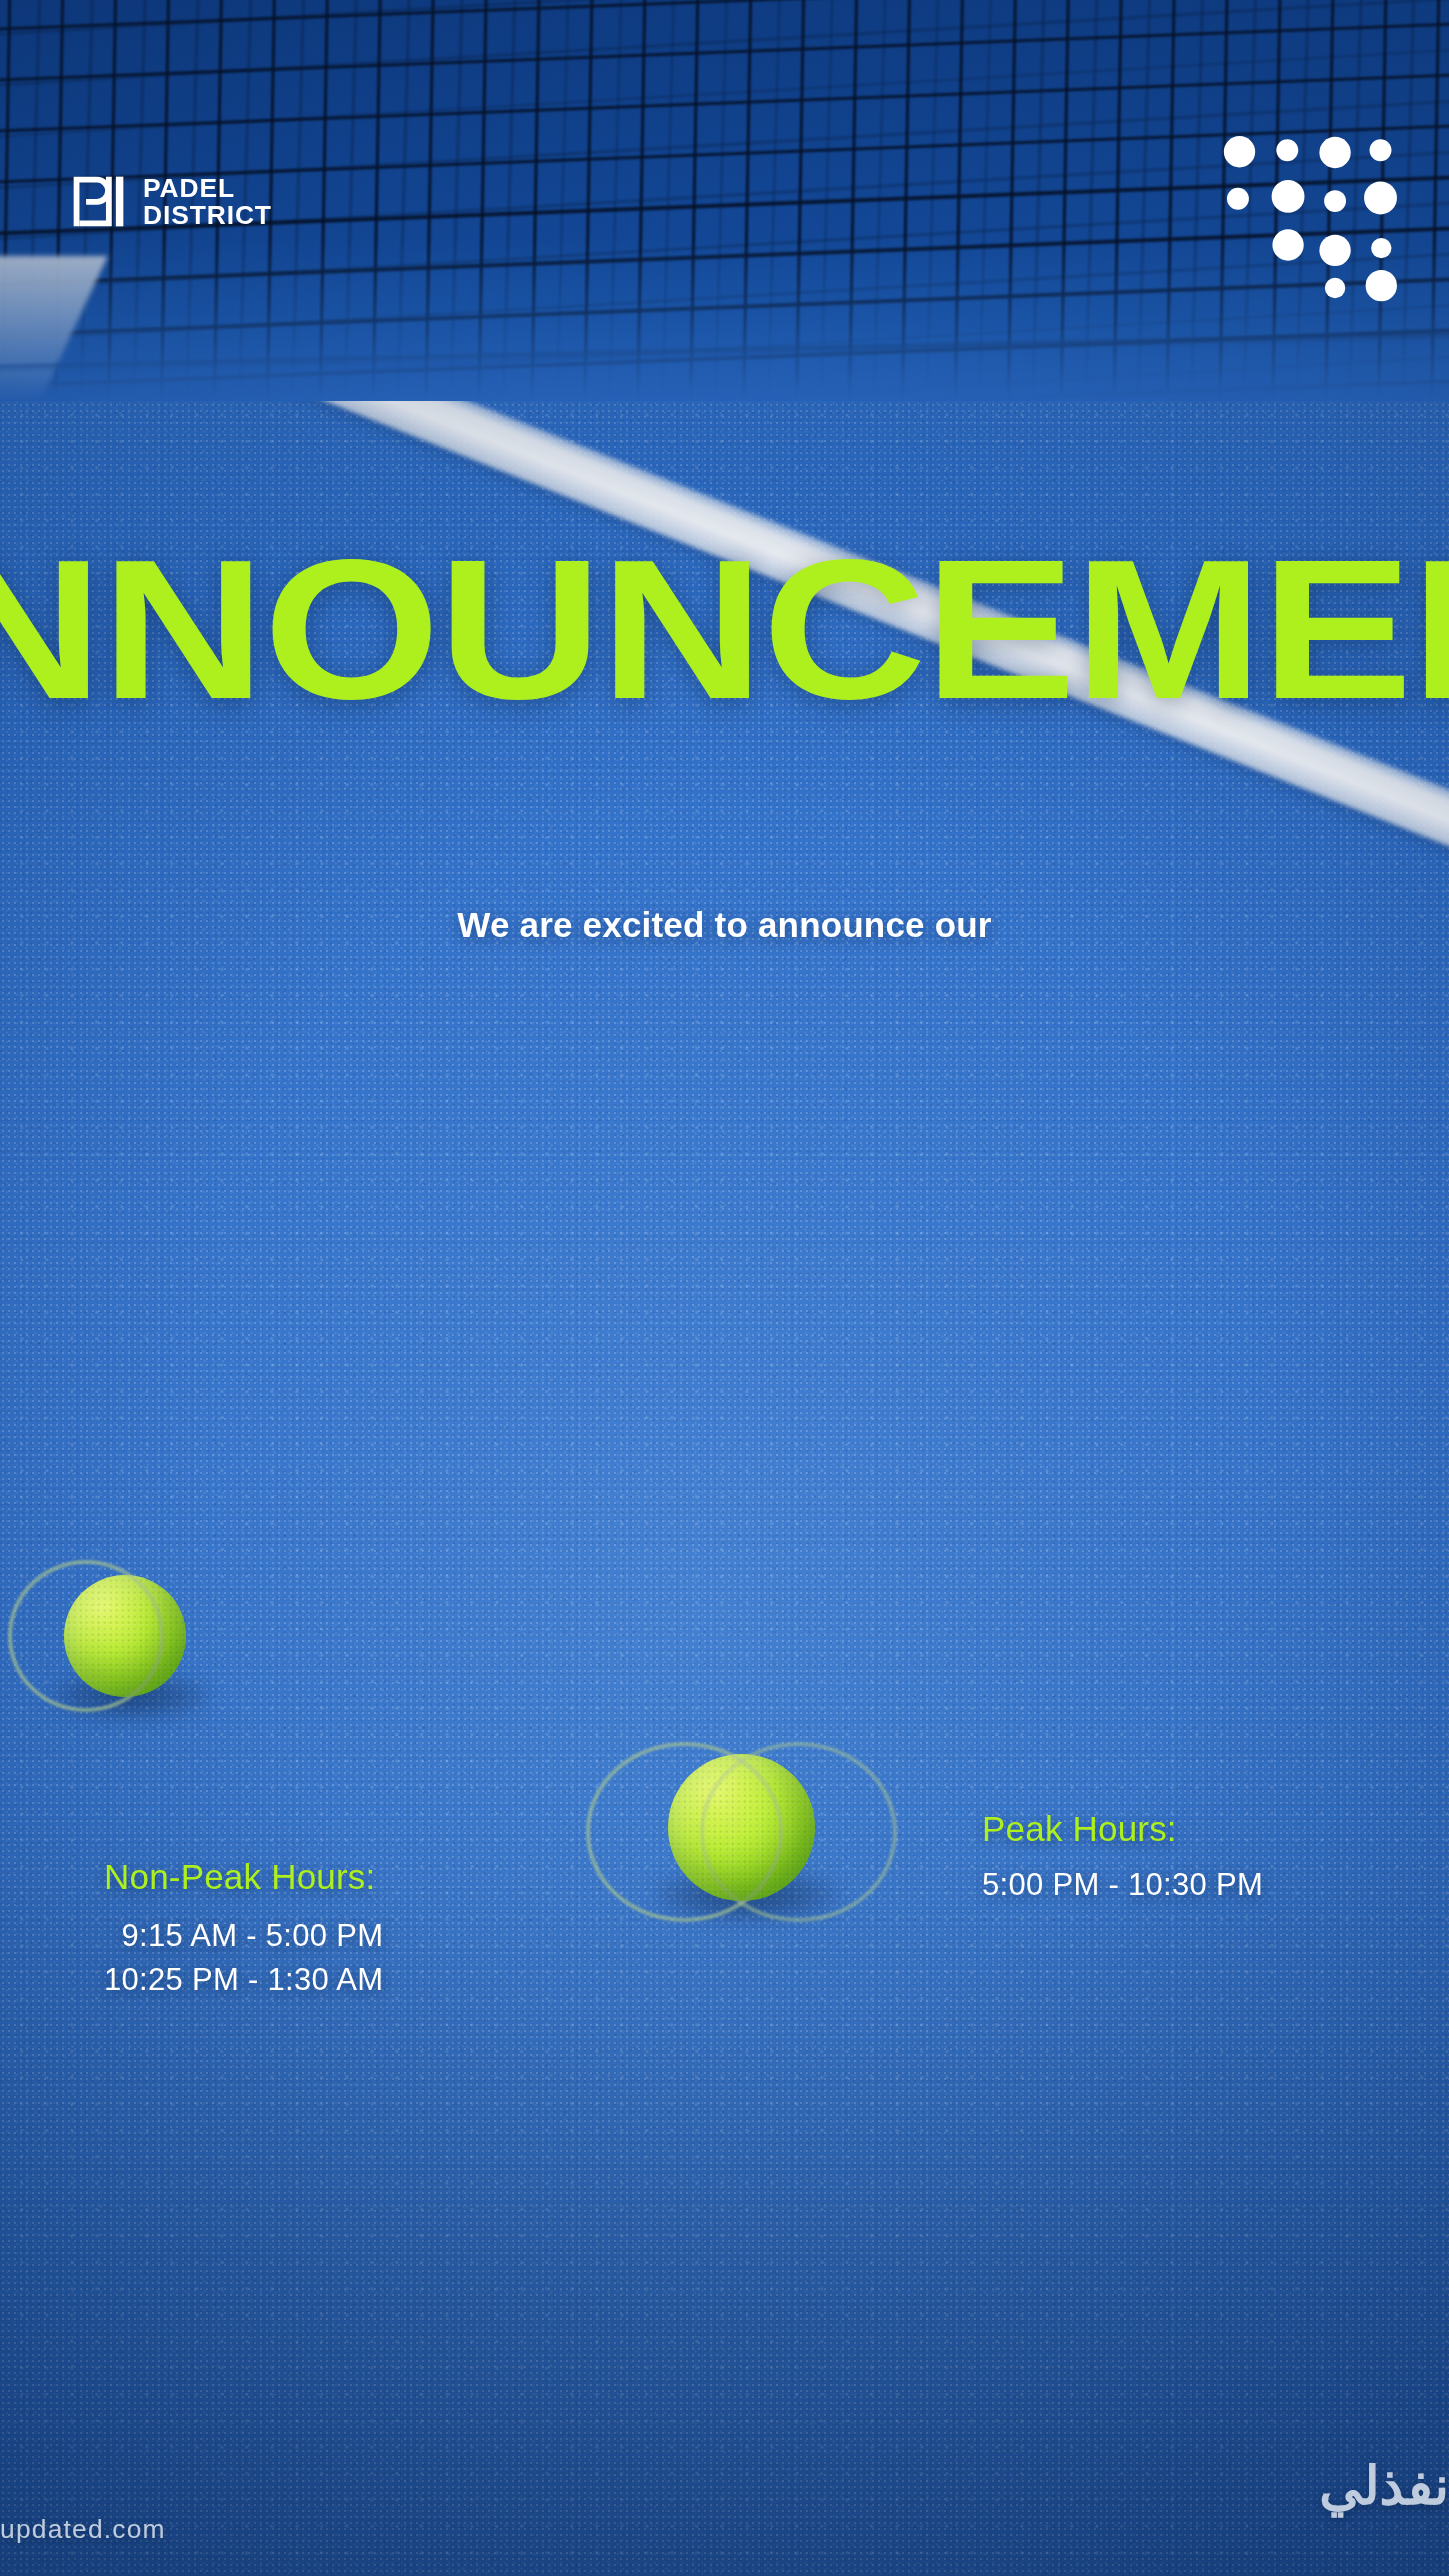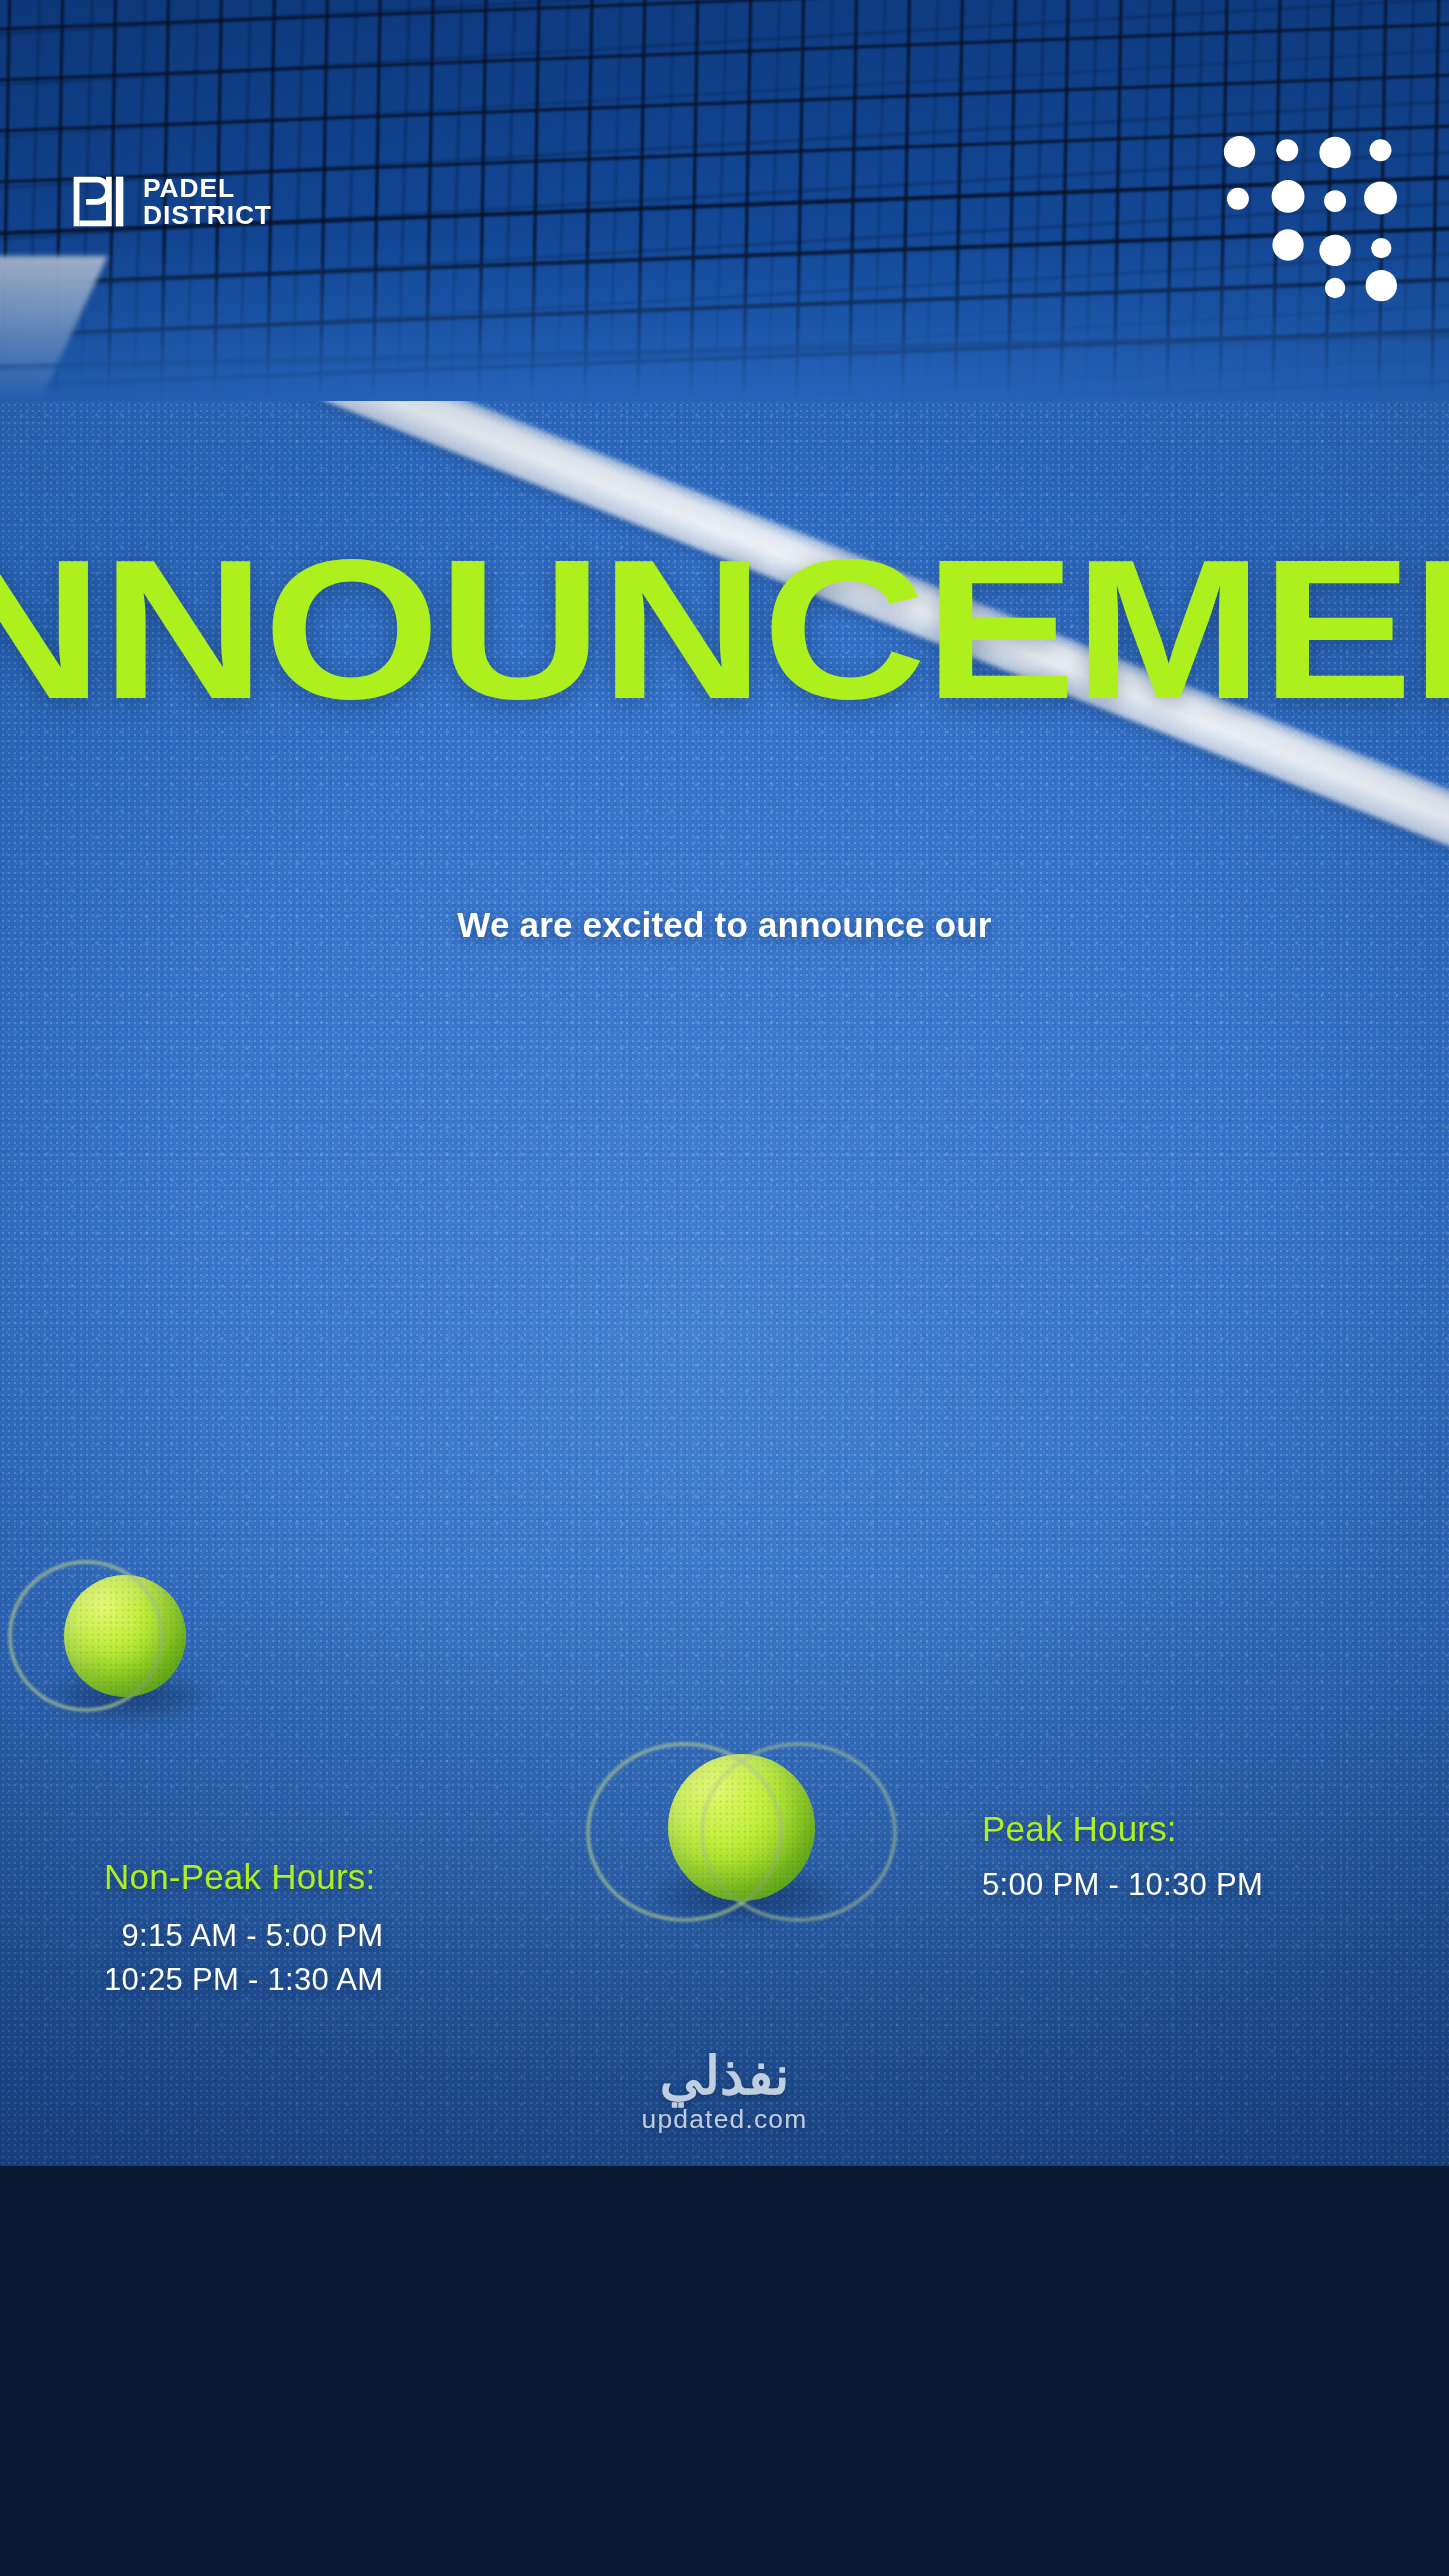--- a/index.html
+++ b/index.html
@@ -1,20 +1,20 @@
 <!DOCTYPE html>
 <html style="font-size:13.6px"><head>
 <meta charset="utf-8">
 <style>
   * { margin:0; padding:0; box-sizing:border-box; }
   html,body { background:#0b1a33; }
 
   #poster{
     position:relative;
-    width:1449px; height:2166px;
+    width:1449px; height:2576px;
     overflow:hidden;
     font-family:"Liberation Sans", sans-serif;
     background:#14532d;
   }
 
   
   .court{
     position:absolute; inset:0;
     background:
       radial-gradient(ellipse 120% 70% at 48% 62%, rgba(90,150,225,.55) 0%, rgba(90,150,225,0) 62%),
@@ -227,21 +227,21 @@
     text-align:right;
   }
   #hours-nonpeak{ left:104px; top:1857px; }
   #hours-nonpeak .label{ margin-bottom:17px; }
   #hours-peak{ left:982px; top:1809px; }
   #hours-peak .label{ margin-bottom:13.6px; }
 
   
   .watermark{
     position:absolute; left:0; bottom:32px; width:1449px;
-    text-align:center; z-index:40; opacity:.80;
+    z-index:40; opacity:.80;
   }
   .watermark .ar{
     color:#e8eef6; font-size:53px; font-weight:700; line-height:1;
     letter-spacing:1.7px; direction:rtl;
     text-shadow:0 1.7px 8.5px rgba(6,26,60,.5);
   }
   .watermark .en{
     color:#e8eef6; font-size:26.4px; font-weight:400; line-height:1.1;
     letter-spacing:1.2px; margin-top:2.6px;
     text-shadow:0 1.7px 8.5px rgba(6,26,60,.5);

